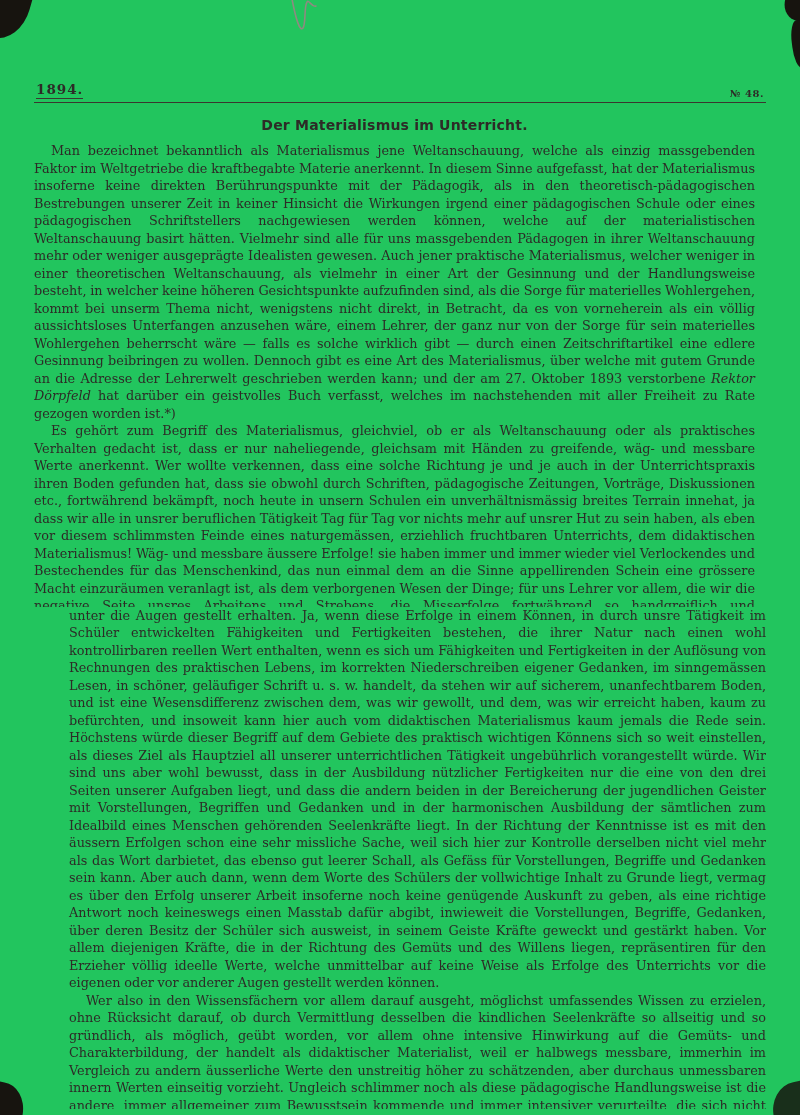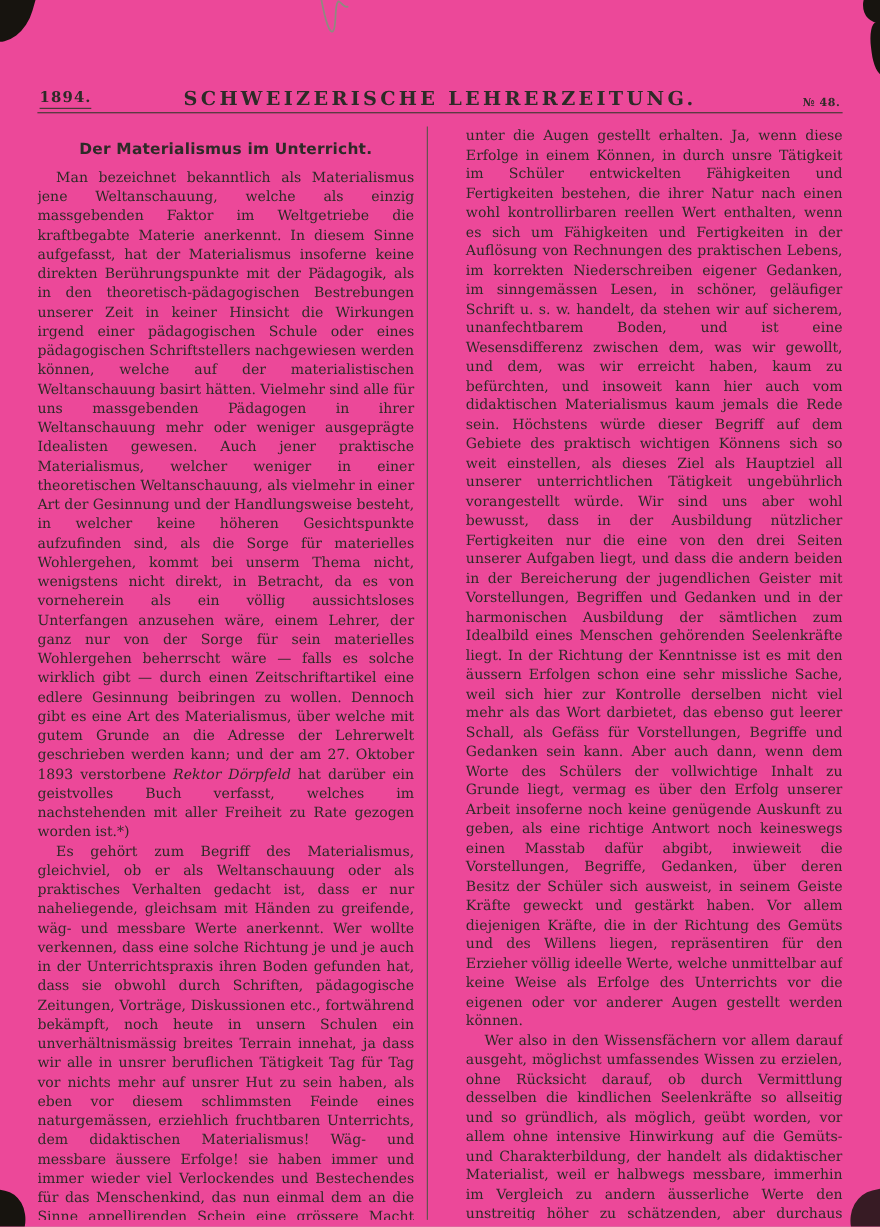--- a/index.html
+++ b/index.html
@@ -1,39 +1,39 @@
 <!DOCTYPE html>
 <html lang="de"><head>
 <meta charset="utf-8">
 <style>
   * { margin:0; padding:0; box-sizing:border-box; }
   html,body { width:800px; }
   body { background:#b9b6b0; font-family:"DejaVu Serif", serif; }
   .page {
     position:relative; width:800px; height:1115px;
-    background:#ec4899; color:#2d2b27; overflow:hidden;
+    background:#22c55e; color:#2d2b27; overflow:hidden;
   }
 
   
   .artifact { position:absolute; background:#17140f; }
   .a-tl { top:-16px; left:-14px; width:42px; height:56px; transform:rotate(16deg); border-radius:0 0 65% 0; }
   .a-tr { top:20px; right:-8px; width:16px; height:48px; transform:rotate(-7deg); border-radius:45%; }
   .a-rt { top:-10px; right:-10px; width:26px; height:30px; transform:rotate(20deg); border-radius:0 0 0 60%; }
   .a-bl { bottom:-12px; left:-12px; width:36px; height:44px; transform:rotate(10deg); border-radius:0 65% 0 0; }
   .a-br { bottom:-14px; right:-12px; width:40px; height:46px; transform:rotate(-12deg); border-radius:65% 0 0 0; opacity:.85; }
   .pen-mark { position:absolute; top:-2px; left:288px; width:34px; height:38px; }
 
   
   .header { position:absolute; top:76px; left:34px; width:732px; height:27px; border-bottom:1.5px solid #3a372f; }
   .year { position:absolute; left:2px; bottom:3px; font-weight:bold; font-size:13.5px; letter-spacing:1px; border-bottom:1px solid #3a372f; padding-bottom:1px; }
   .masthead { position:absolute; left:0; right:0; bottom:2px; text-align:center; font-weight:bold; font-size:17.5px; letter-spacing:3px; white-space:nowrap; }
   .issue { position:absolute; right:2px; bottom:3px; font-weight:bold; font-size:10px; letter-spacing:.5px; }
 
   
-  .columns { position:absolute; top:115px; left:34px; width:732px; bottom:6px; display:flex; }
+  .columns { position:absolute; top:104px; left:34px; width:732px; bottom:6px; display:flex;flex-direction:column; }
   .col { flex:1; overflow:hidden; }
   .col-left { padding-right:11px; }
   .col-right { padding-left:11px;margin-left:24px; }
   .divider { width:1px; background:#585449; }
 
   .article-title {
     text-align:center; font-family:"DejaVu Sans", sans-serif;
     font-size:14px; font-weight:bold; letter-spacing:.2px;
     margin:13px 0 9px;
   }
@@ -55,21 +55,20 @@
   <div class="artifact a-rt"></div>
   <div class="artifact a-tr"></div>
   <div class="artifact a-bl"></div>
   <div class="artifact a-br"></div>
   <svg class="pen-mark" viewBox="0 0 34 38">
     <path d="M4,1 C8,22 12,34 15,30 C18,26 16,8 19,4 C21,1 24,10 28,8" fill="none" stroke="#8f8a80" stroke-width="1.6" stroke-linecap="round"></path>
   </svg>
 
   <div class="header">
     <span class="year">1894.</span>
-    <span class="masthead">SCHWEIZERISCHE LEHRERZEITUNG.</span>
     <span class="issue">№ 48.</span>
   </div>
 
   <div class="columns">
 
     <div class="col col-left">
       <h2 class="article-title">Der Materialismus im Unterricht.</h2>
 
       <p class="body-par"><span>Man bezeichnet bekanntlich als Materialismus jene Weltanschauung, welche als einzig massgebenden Faktor im Weltgetriebe die kraftbegabte Materie anerkennt. In diesem Sinne aufgefasst, hat der Materialismus insoferne keine direkten Berührungspunkte mit der Pädagogik, als in den theoretisch-pädagogischen Bestrebungen unserer Zeit in keiner Hinsicht die Wirkungen irgend einer pädagogischen Schule oder eines pädagogischen Schriftstellers nachgewiesen werden können, welche auf der materialistischen Weltanschauung basirt hätten. Vielmehr sind alle für uns massgebenden Pädagogen in ihrer Weltanschauung mehr oder weniger ausgeprägte Idealisten gewesen. Auch jener praktische Materialismus, welcher weniger in einer theoretischen Weltanschauung, als vielmehr in einer Art der Gesinnung und der Handlungsweise besteht, in welcher keine höheren Gesichtspunkte aufzufinden sind, als die Sorge für materielles Wohlergehen, kommt bei unserm Thema nicht, wenigstens nicht direkt, in Betracht, da es von vorneherein als ein völlig aussichtsloses Unterfangen anzusehen wäre, einem Lehrer, der ganz nur von der Sorge für sein materielles Wohlergehen beherrscht wäre — falls es solche wirklich gibt — durch einen Zeitschriftartikel eine edlere Gesinnung beibringen zu wollen. Dennoch gibt es eine Art des Materialismus, über welche mit gutem Grunde an die Adresse der Lehrerwelt geschrieben werden kann; und der am 27. Oktober 1893 verstorbene </span><em>Rektor Dörpfeld</em><span> hat darüber ein geistvolles Buch verfasst, welches im nachstehenden mit aller Freiheit zu Rate gezogen worden ist.*)</span></p>
 

